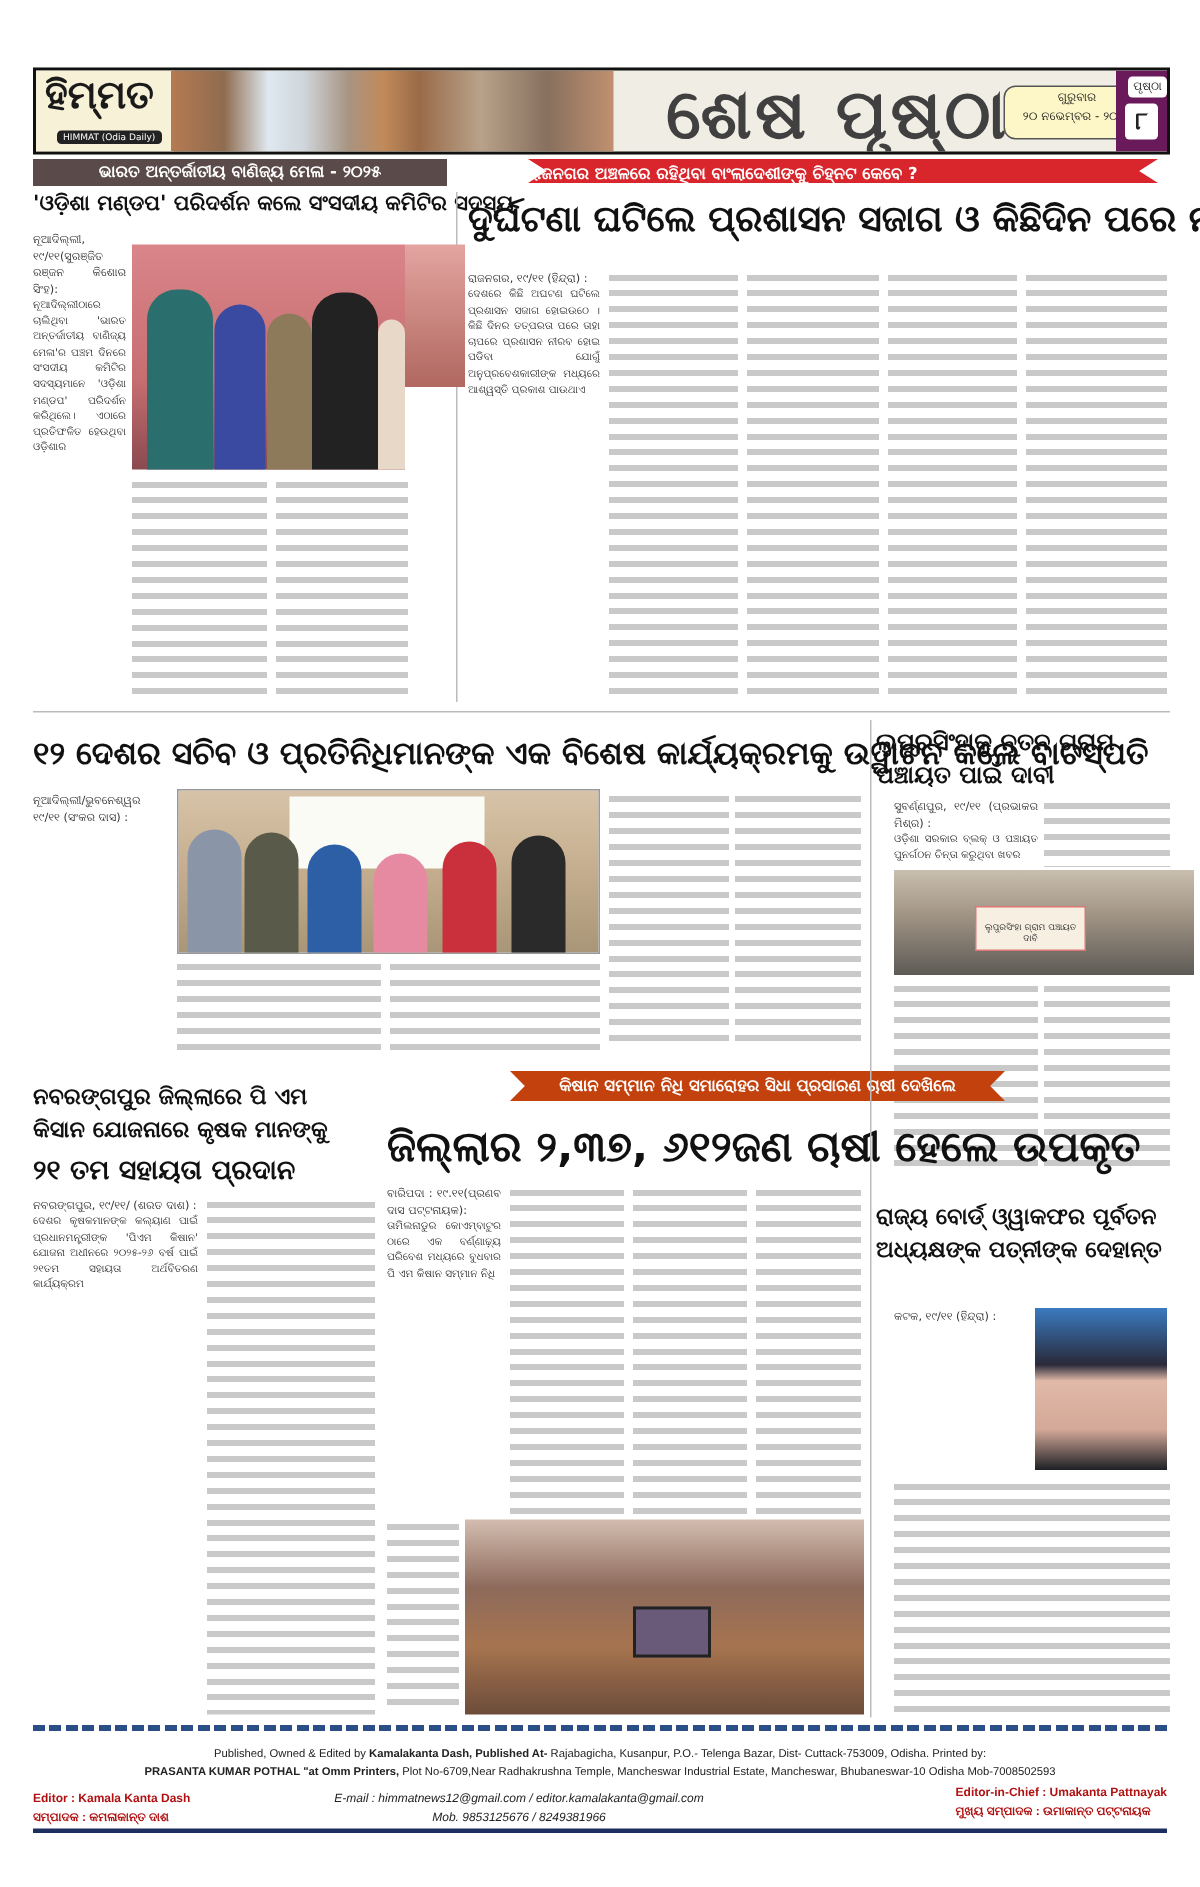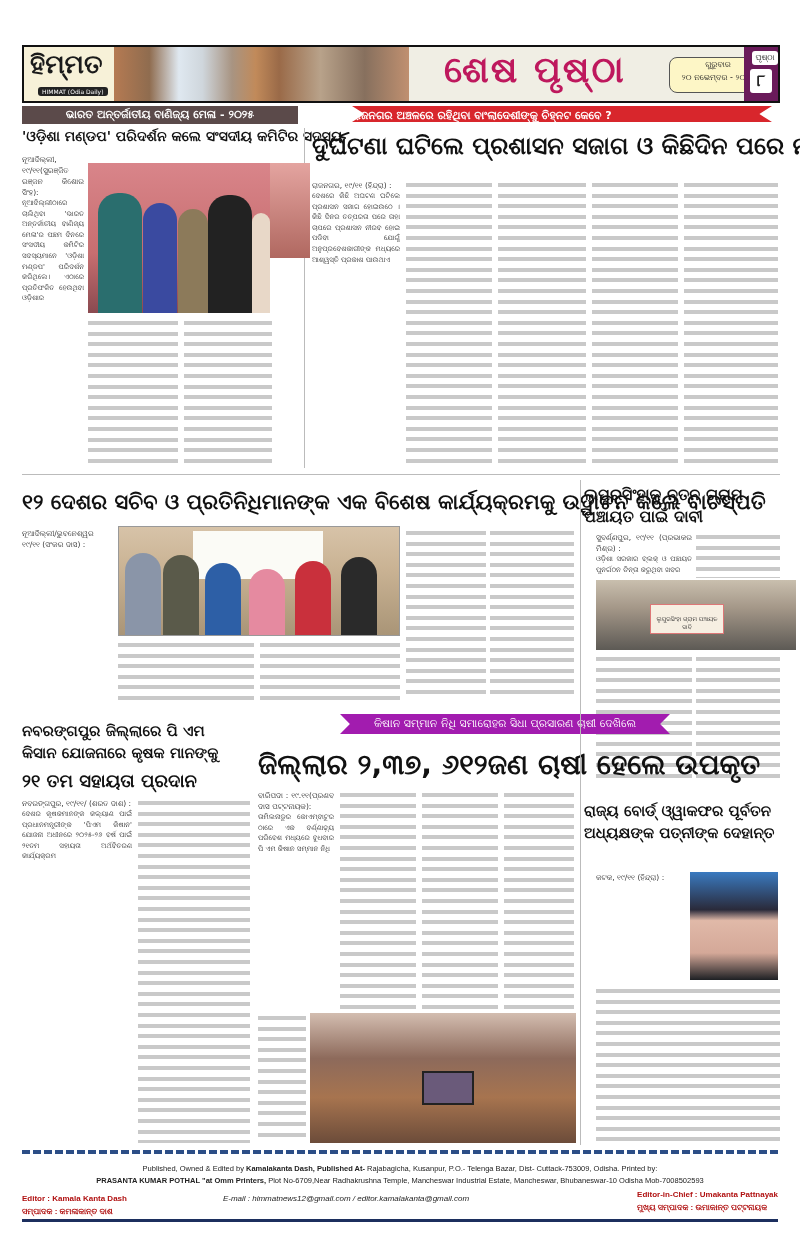--- a/index.html
+++ b/index.html
@@ -4,21 +4,21 @@
 <style>
   * { box-sizing: border-box; margin: 0; padding: 0; }
   body { width: 800px; height: 1258px; background: #fff; font-family: "DejaVu Sans", sans-serif; color: #222; position: relative; overflow: hidden; }
   .abs { position: absolute; }
   .masthead { left: 22px; top: 45px; width: 758px; height: 58px; border: 2px solid #111; background: #f0eee4; overflow: hidden; }
   .mast-photo { position: absolute; left: 90px; top: 0; width: 295px; height: 54px;
     background: linear-gradient(90deg, #b57a52 0%, #8f6c4f 12%, #dfe8f0 22%, #cfd6dc 30%, #a89482 40%, #c18a5a 48%, #9a6a48 56%, #b8a28a 70%, #87705e 85%, #c09070 100%); }
   .logo-box { position: absolute; left: 0; top: 0; width: 92px; height: 54px; background: #f7f1d8; }
   .logo-text { position: absolute; left: 6px; top: 2px; font-size: 26px; font-weight: bold; color: #1a1a1a; }
   .logo-sub { position: absolute; left: 14px; top: 40px; font-size: 6px; background: #222; color: #fff; padding: 1px 4px; border-radius: 3px; }
-  .page-title { position: absolute; left: 420px; top: 2px; font-size: 36px; font-weight: bold; color: #be185d; letter-spacing: 2px; text-align: center; }
+  .page-title { position: absolute; left: 420px; top: 2px; font-size: 46px; font-weight: bold; color: #404040; letter-spacing: 2px; text-align: center; }
   .date-box { position: absolute; left: 645px; top: 10px; width: 98px; height: 36px; background: #fdf6c6; border: 1px solid #555; border-radius: 8px; font-size: 8px; text-align: center; padding-top: 0; line-height: 13px; }
   .page-label-box { position: absolute; right: 0; top: 0; width: 34px; height: 54px; background: #6a1a5a; }
   .page-label { position: absolute; right: 0; top: 4px; width: 26px; font-size: 8px; background: #fff; text-align: center; border-radius: 3px; padding: 2px 0; margin-left: 24px; }
   .page-num { position: absolute; right: 6px; top: 22px; width: 22px; height: 24px; background: #fff; font-size: 16px; font-weight: bold; text-align: center; line-height: 24px; border-radius: 3px; }
 
   .banner-left { left: 22px; top: 106px; width: 276px; height: 18px; background: #5b4a4a; color: #fff; font-size: 11px; text-align: center; line-height: 18px; font-weight: bold; }
   .banner-red { left: 352px; top: 106px; width: 420px; height: 16px; background: #d8262c; color: #fff; font-size: 11px; text-align: left; line-height: 20px; font-weight: bold; clip-path: polygon(3% 0,100% 0,97% 50%,100% 100%,0 100%,3% 50%,0 0); }
   .headline { font-weight: bold; color: #111; white-space: nowrap; }
   .h1-left { left: 22px; top: 128px; font-size: 14px; }
   .h1-main { left: 312px; top: 132px; font-size: 24px; }
@@ -29,21 +29,21 @@
   .photo1 .p { position: absolute; bottom: 0; border-radius: 20px 20px 0 0; }
   .photo-inset { left: 270px; top: 163px; width: 40px; height: 95px; background: linear-gradient(180deg, #e4a4a0, #b06860); }
   .h2-row { left: 22px; top: 490px; font-size: 21px; }
   .h2-right { left: 584px; top: 484px; font-size: 16px; line-height: 22px; }
   .photo2 { left: 118px; top: 526px; width: 282px; height: 110px; background: linear-gradient(180deg, #d7c3a8 0%, #c9b293 40%, #a99577 100%); border: 1px solid #999; }
   .photo2 .screen { position: absolute; left: 74px; top: 4px; width: 130px; height: 48px; background: #fbfbf6; }
   .photo2 .person { position: absolute; bottom: 0; width: 36px; border-radius: 18px 18px 0 0; }
   .photo3 { left: 596px; top: 580px; width: 200px; height: 70px; background: linear-gradient(180deg, #c9bfae 0%, #a49788 40%, #5d5a55 100%); }
   .photo3 .sign { position: absolute; left: 54px; top: 24px; width: 74px; height: 30px; background: #f6efe2; border: 1px solid #d77; }
   .h3-left { left: 22px; top: 720px; font-size: 15px; line-height: 22px; }
-  .banner-orange { left: 340px; top: 714px; width: 330px; height: 20px; background: #a21caf; color: #fff; font-size: 11px; font-weight: normal; text-align: center; line-height: 20px; clip-path: polygon(3% 0,100% 0,97% 50%,100% 100%,0 100%,3% 50%,0 0); }
+  .banner-orange { left: 340px; top: 714px; width: 330px; height: 20px; background: #c2410c; color: #fff; font-size: 11px; font-weight: bold; text-align: center; line-height: 20px; clip-path: polygon(3% 0,100% 0,97% 50%,100% 100%,0 100%,3% 50%,0 0); }
   .h3-main { left: 258px; top: 736px; font-size: 28px; margin-top: 12px; }
   .h4-right { left: 584px; top: 800px; font-size: 15px; line-height: 22px; }
   .photo4 { left: 690px; top: 872px; width: 88px; height: 108px; background: linear-gradient(180deg, #3a7ac0 0%, #2a2a3a 35%, #e0b9a8 45%, #d4a898 75%, #1e2024 100%); }
   .photo5 { left: 310px; top: 1013px; width: 266px; height: 130px; background: linear-gradient(180deg, #d3bdb0 0%, #8d6a5b 35%, #a7744f 65%, #6c4c3a 100%); }
   .photo5 .tv { position: absolute; left: 112px; top: 58px; width: 52px; height: 34px; background: #6a5a7a; border: 2px solid #222; }
   .dash-rule { left: 22px; top: 1150px; width: 758px; height: 4px; background: repeating-linear-gradient(90deg, #2c4e86 0, #2c4e86 8px, transparent 8px, transparent 11px); }
   .footer-line1 { left: 0; top: 1164px; width: 800px; font-size: 7.5px; text-align: center; color: #222; font-family: "Liberation Sans", sans-serif; }
   .footer-line2 { left: 0; top: 1176px; width: 800px; font-size: 7.5px; text-align: center; color: #222; font-family: "Liberation Sans", sans-serif; }
   .footer-editor { left: 22px; top: 1192px; font-size: 8px; color: #b01010; font-weight: bold; font-family: "Liberation Sans", sans-serif; line-height: 13px; }
   .footer-chief { right: 22px; top: 1188px; font-size: 8px; color: #b01010; font-weight: bold; text-align: left; font-family: "Liberation Sans", sans-serif; line-height: 13px; }
@@ -182,20 +182,21 @@
   <b class="strong">Published At-</b>
   <span>Rajabagicha, Kusanpur, P.O.- Telenga Bazar, Dist- Cuttack-753009, Odisha. Printed by:</span>
 </div>
 <div class="abs footer-line2">
   <b class="strong">PRASANTA KUMAR POTHAL</b>
   <b class="strong">"at Omm Printers,</b>
   <span>Plot No-6709,Near Radhakrushna Temple, Mancheswar Industrial Estate, Mancheswar, Bhubaneswar-10 Odisha Mob-7008502593</span>
 </div>
 <div class="abs footer-contact">
   <div>E-mail : himmatnews12@gmail.com / editor.kamalakanta@gmail.com</div>
+  <div>Mob. 9853125676 / 8249381966</div>
 </div>
 <div class="abs footer-editor">
   <div>Editor : Kamala Kanta Dash</div>
   <div>ସମ୍ପାଦକ : କମଳାକାନ୍ତ ଦାଶ</div>
 </div>
 <div class="abs footer-chief">
   <div>Editor-in-Chief : Umakanta Pattnayak</div>
   <div>ମୁଖ୍ୟ ସମ୍ପାଦକ : ଉମାକାନ୍ତ ପଟ୍ଟନାୟକ</div>
 </div>
 <div class="abs footer-rule"></div>

